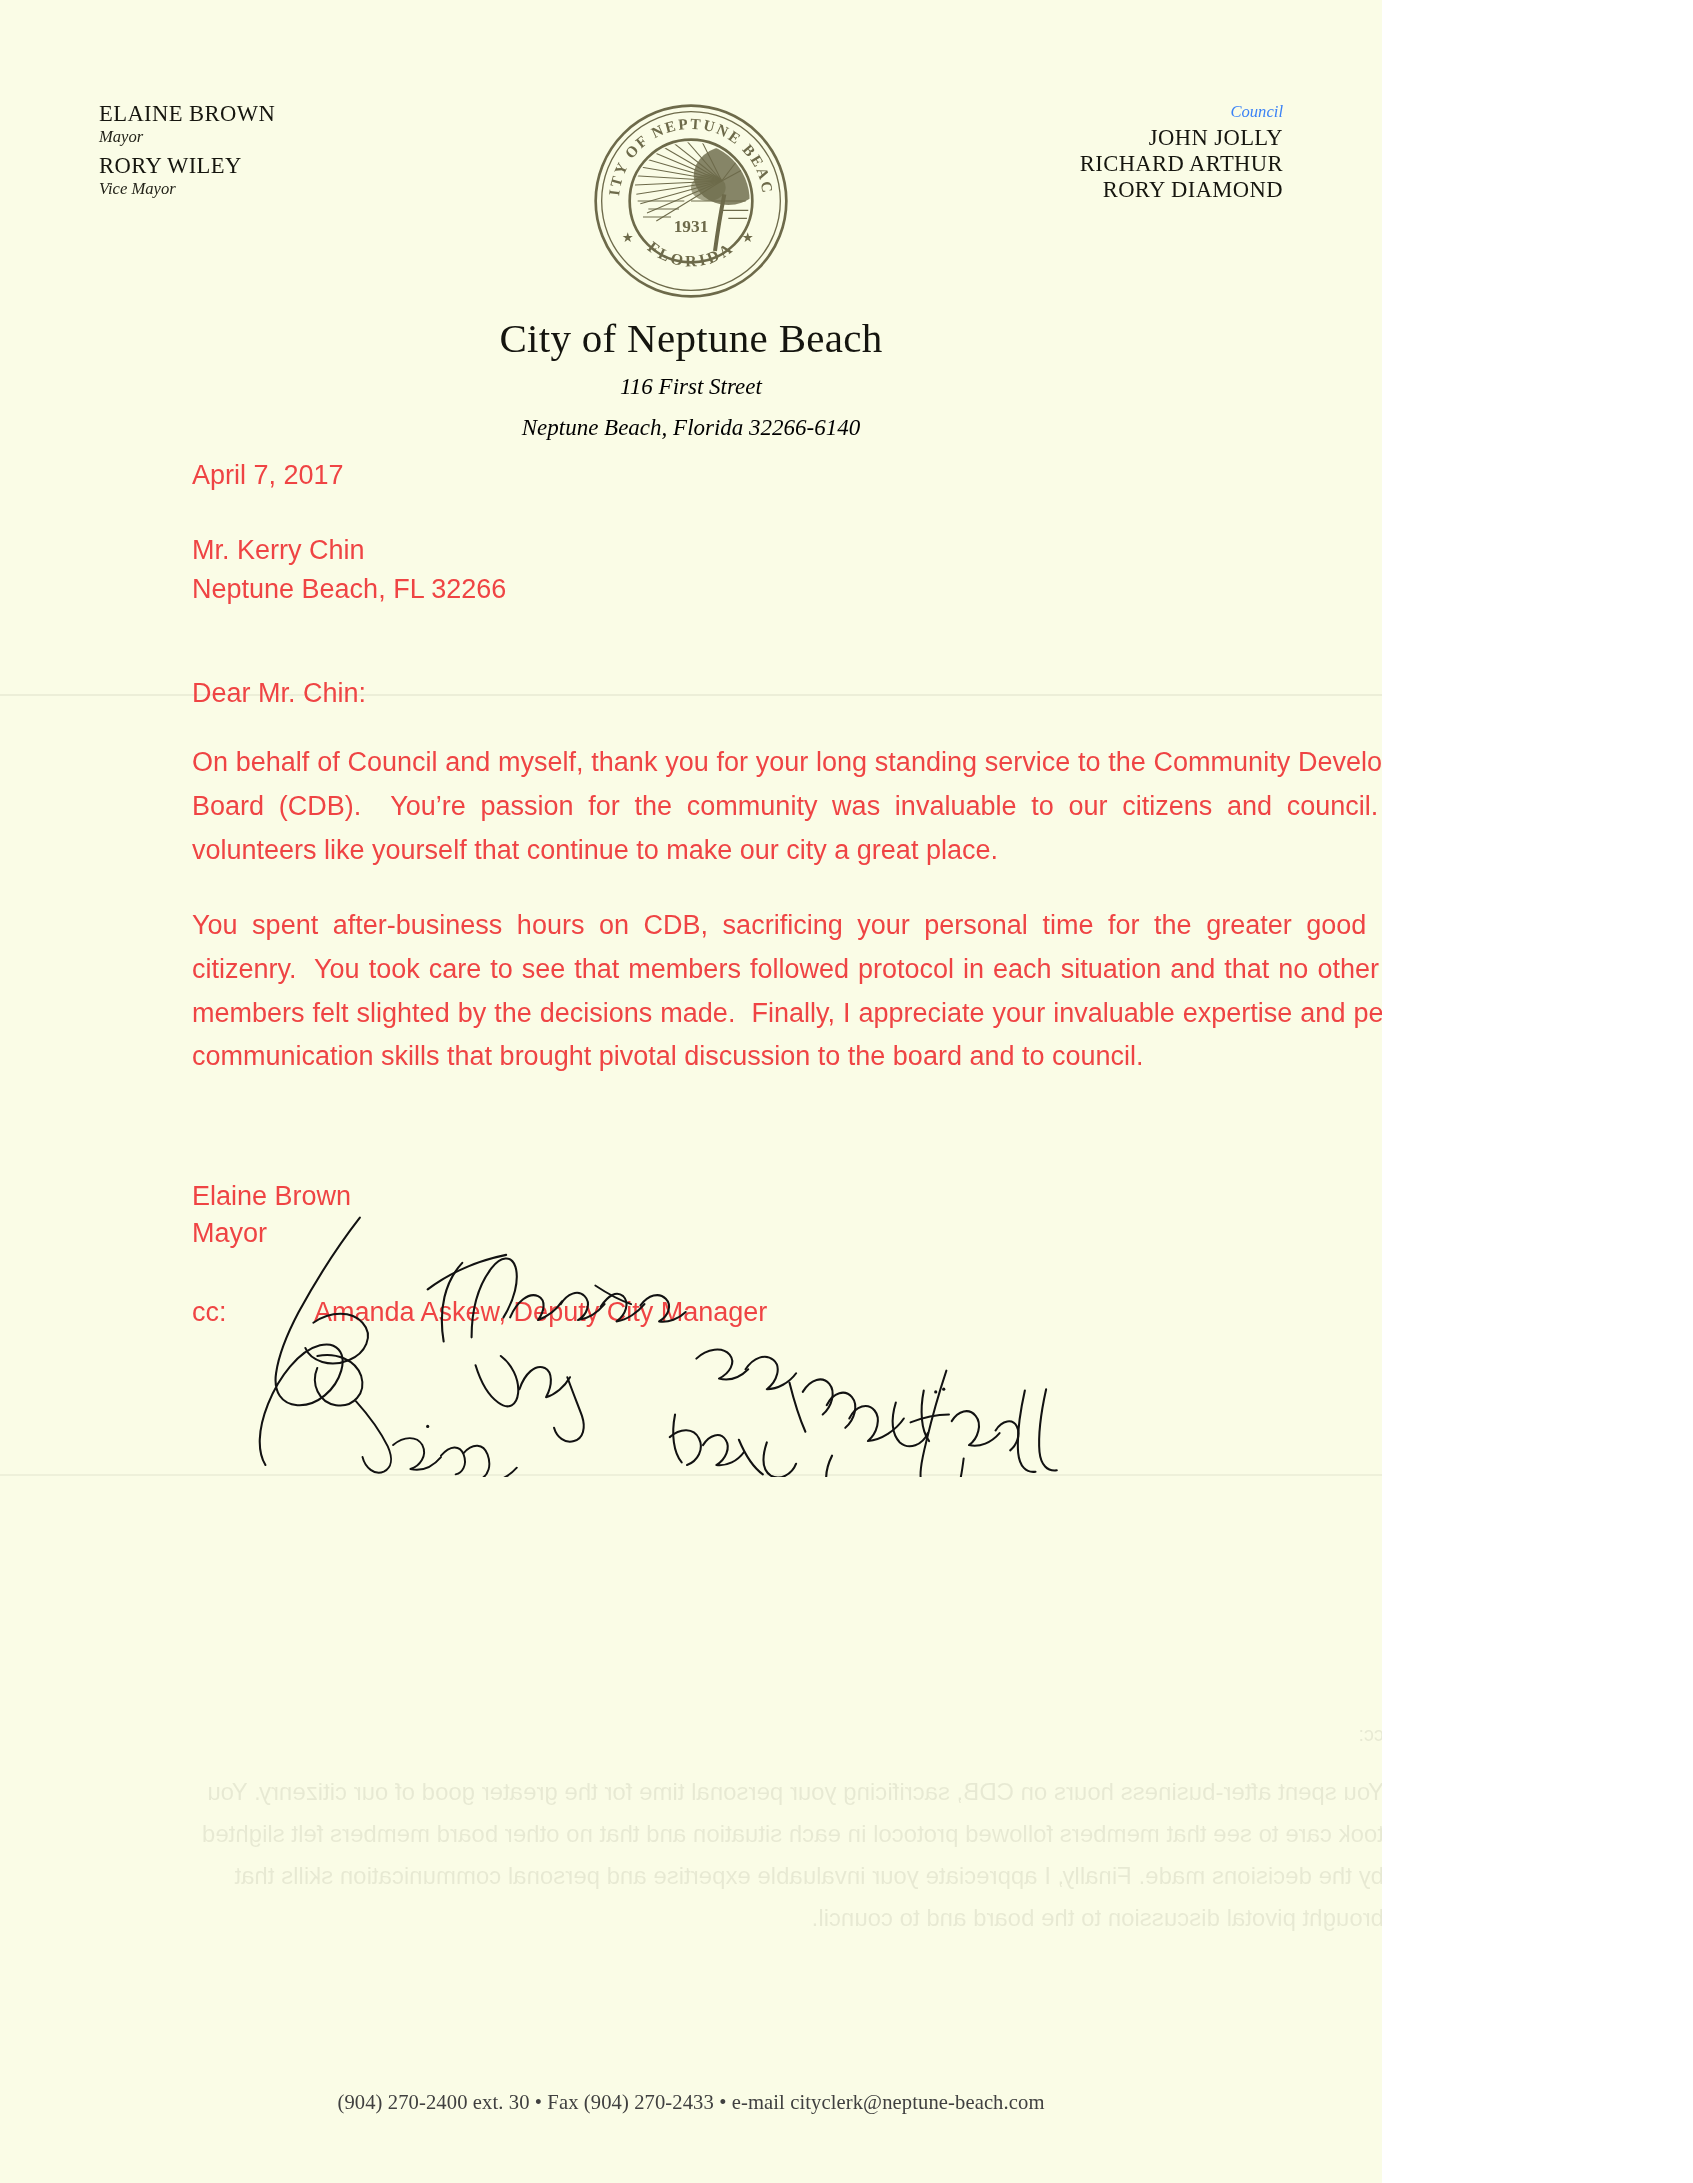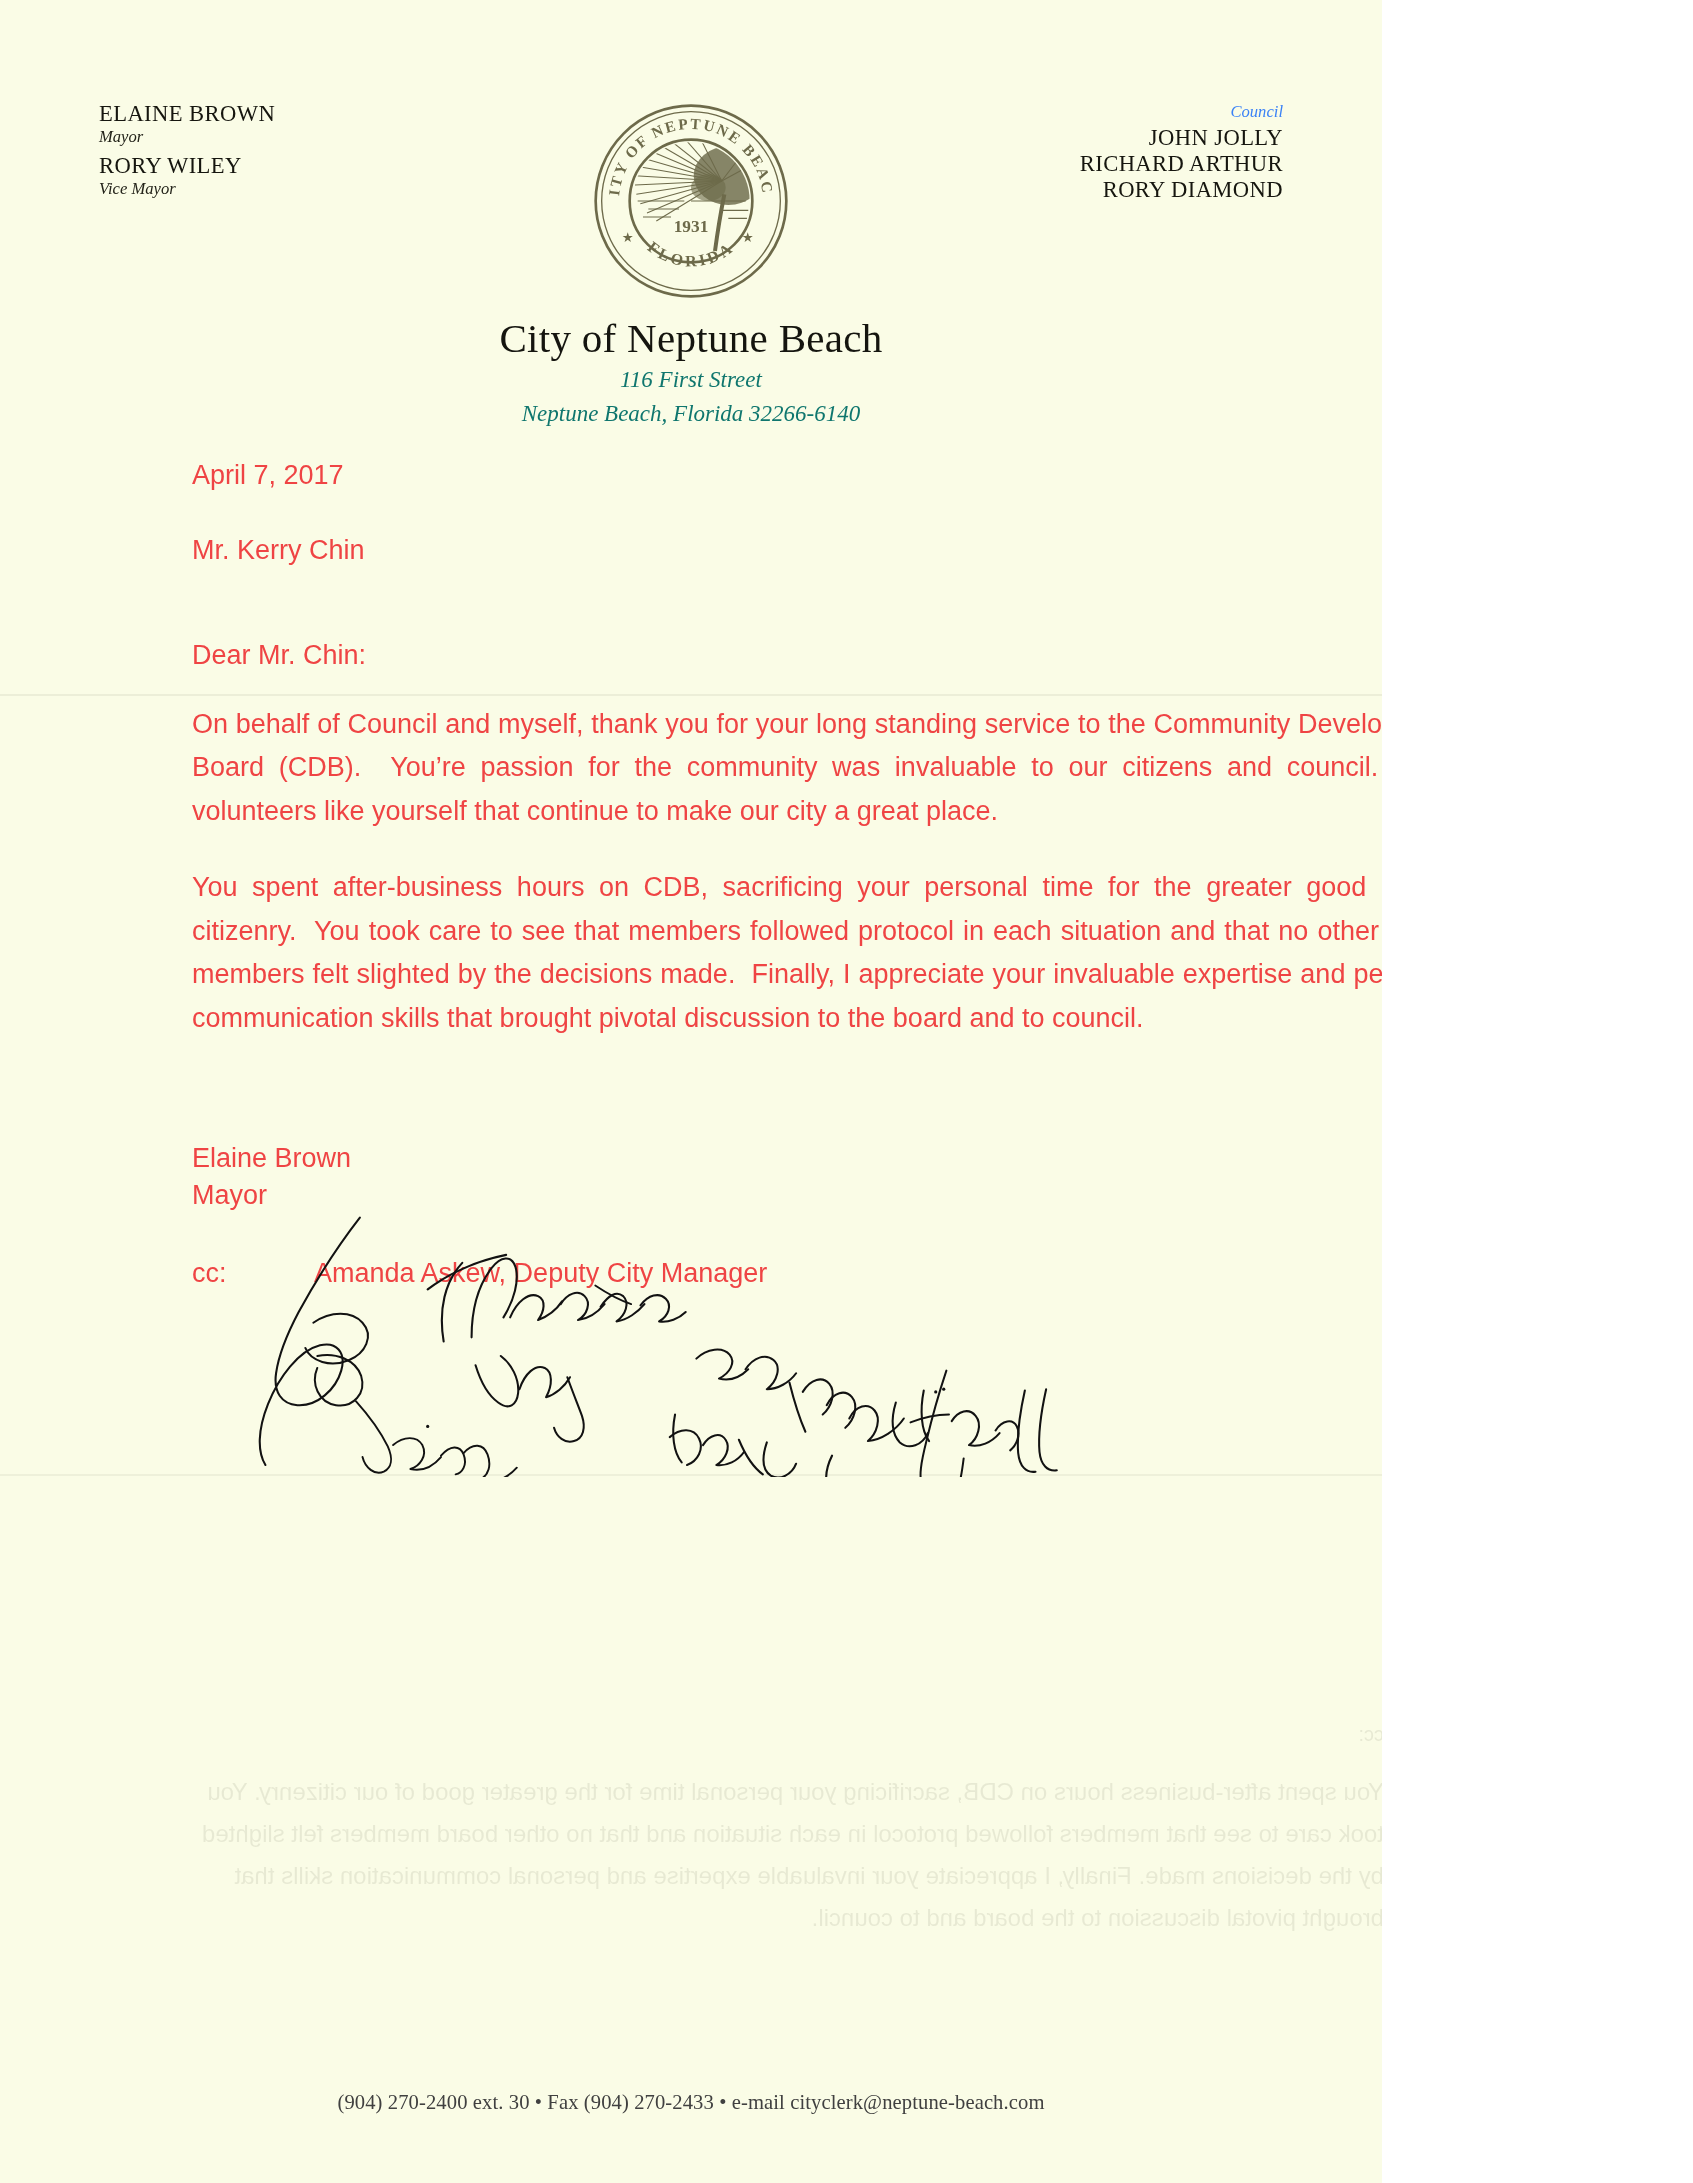--- a/index.html
+++ b/index.html
@@ -96,22 +96,22 @@
     font-size: 41px;
     line-height: 1.1;
     color: #15150f;
     letter-spacing: 0.3px;
   }
   .city-addr {
     font-family: "Liberation Serif", serif;
     font-style: italic;
     font-size: 23px;
     line-height: 1.28;
-    color: #0f766e;
-    margin-top: 4px;
+    color: #000000;
+    margin-top: 11px;
   }
 
   
   .body {
     position: absolute;
     left: 192px;
     top: 459px;
     width: 1265px;
     font-family: "Liberation Sans", sans-serif;
     font-size: 27px;
@@ -270,20 +270,21 @@
     <div class="city-addr">116 First Street</div>
     <div class="city-addr">Neptune Beach, Florida 32266-6140</div>
   </div>
 
   <div class="body">
 
     <div class="date-line">April 7, 2017</div>
 
     <div class="addr-block">
       <div>Mr. Kerry Chin</div>
+      <div>Neptune Beach, FL 32266</div>
     </div>
 
     <div class="salutation">Dear Mr. Chin:</div>
 
     <div class="para">On behalf of Council and myself, thank you for your long standing service to the Community Development Board (CDB).  You’re passion for the community was invaluable to our citizens and council.  It is volunteers like yourself that continue to make our city a great place.</div>
 
     <div class="para">You spent after-business hours on CDB, sacrificing your personal time for the greater good of our citizenry.  You took care to see that members followed protocol in each situation and that no other board members felt slighted by the decisions made.  Finally, I appreciate your invaluable expertise and personal communication skills that brought pivotal discussion to the board and to council.</div>
 
 
     <div class="signer">

